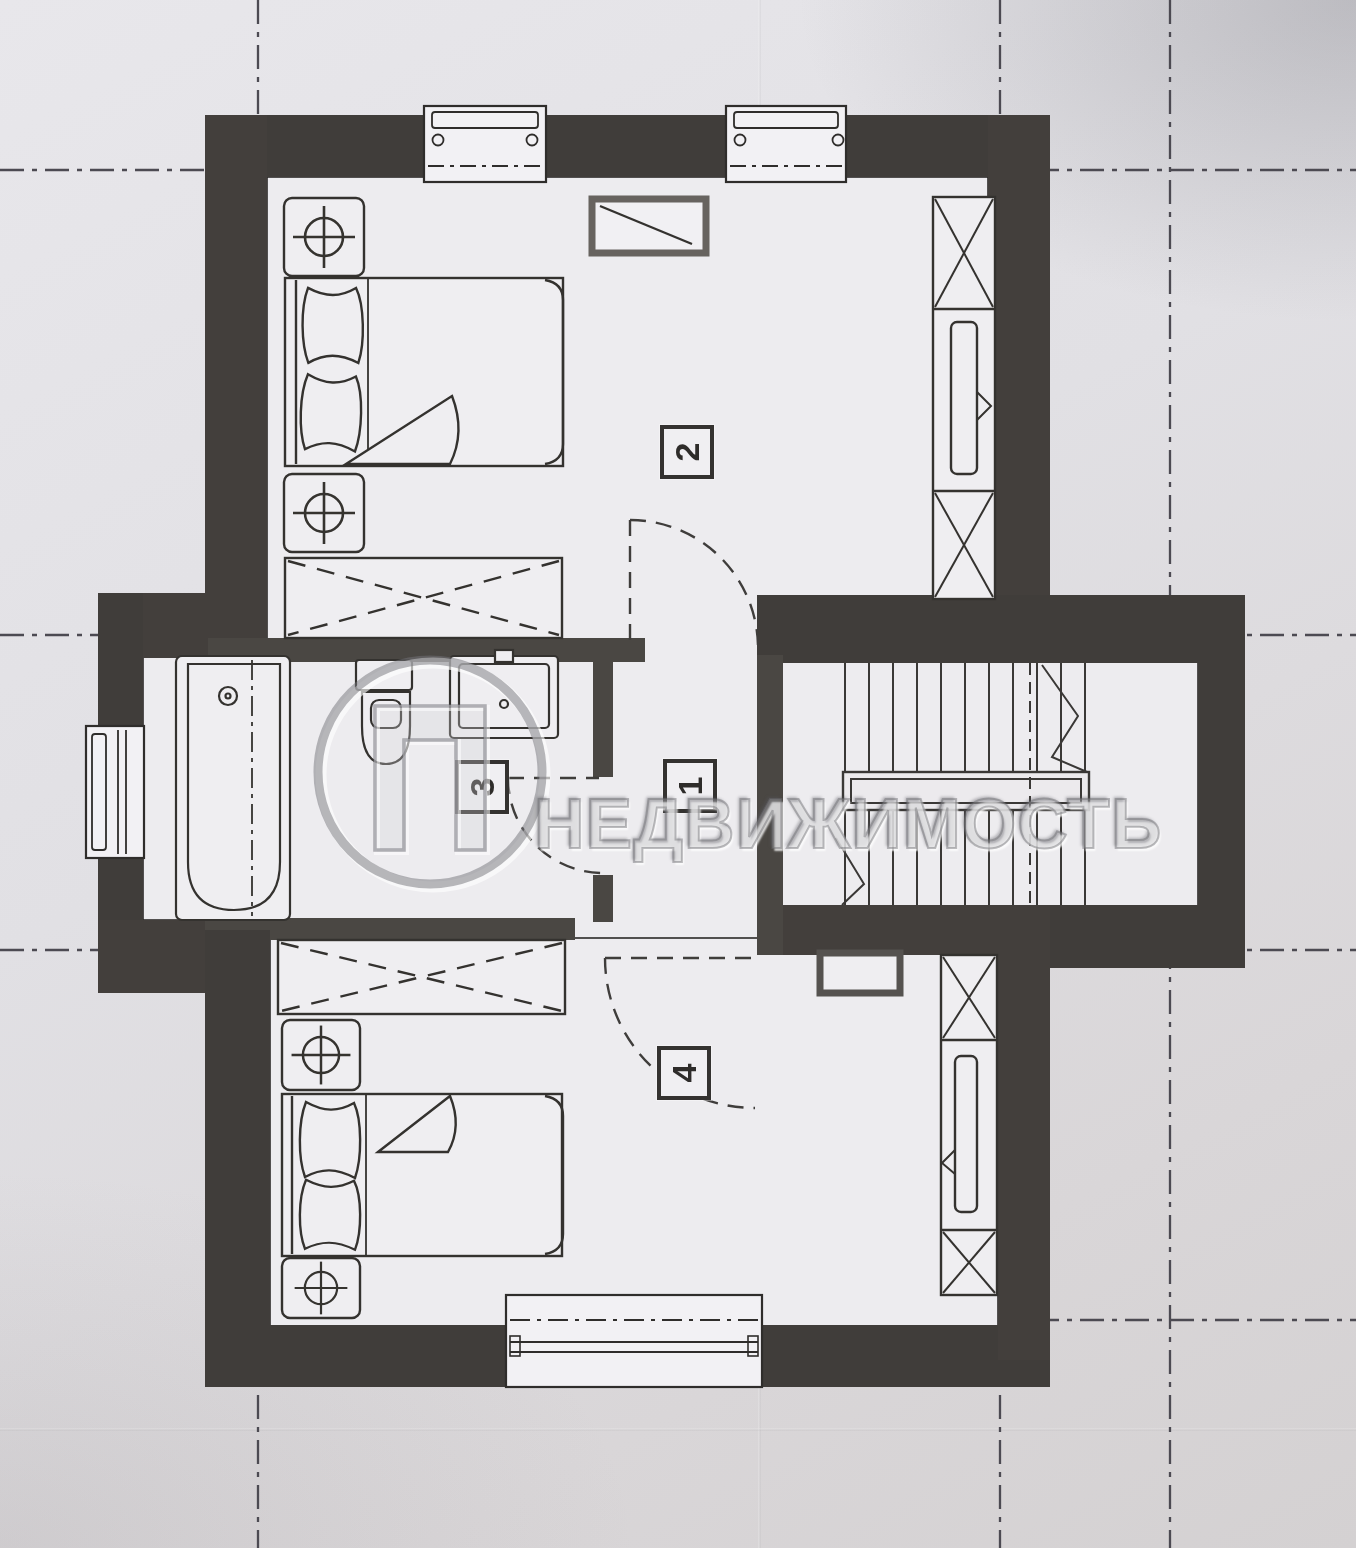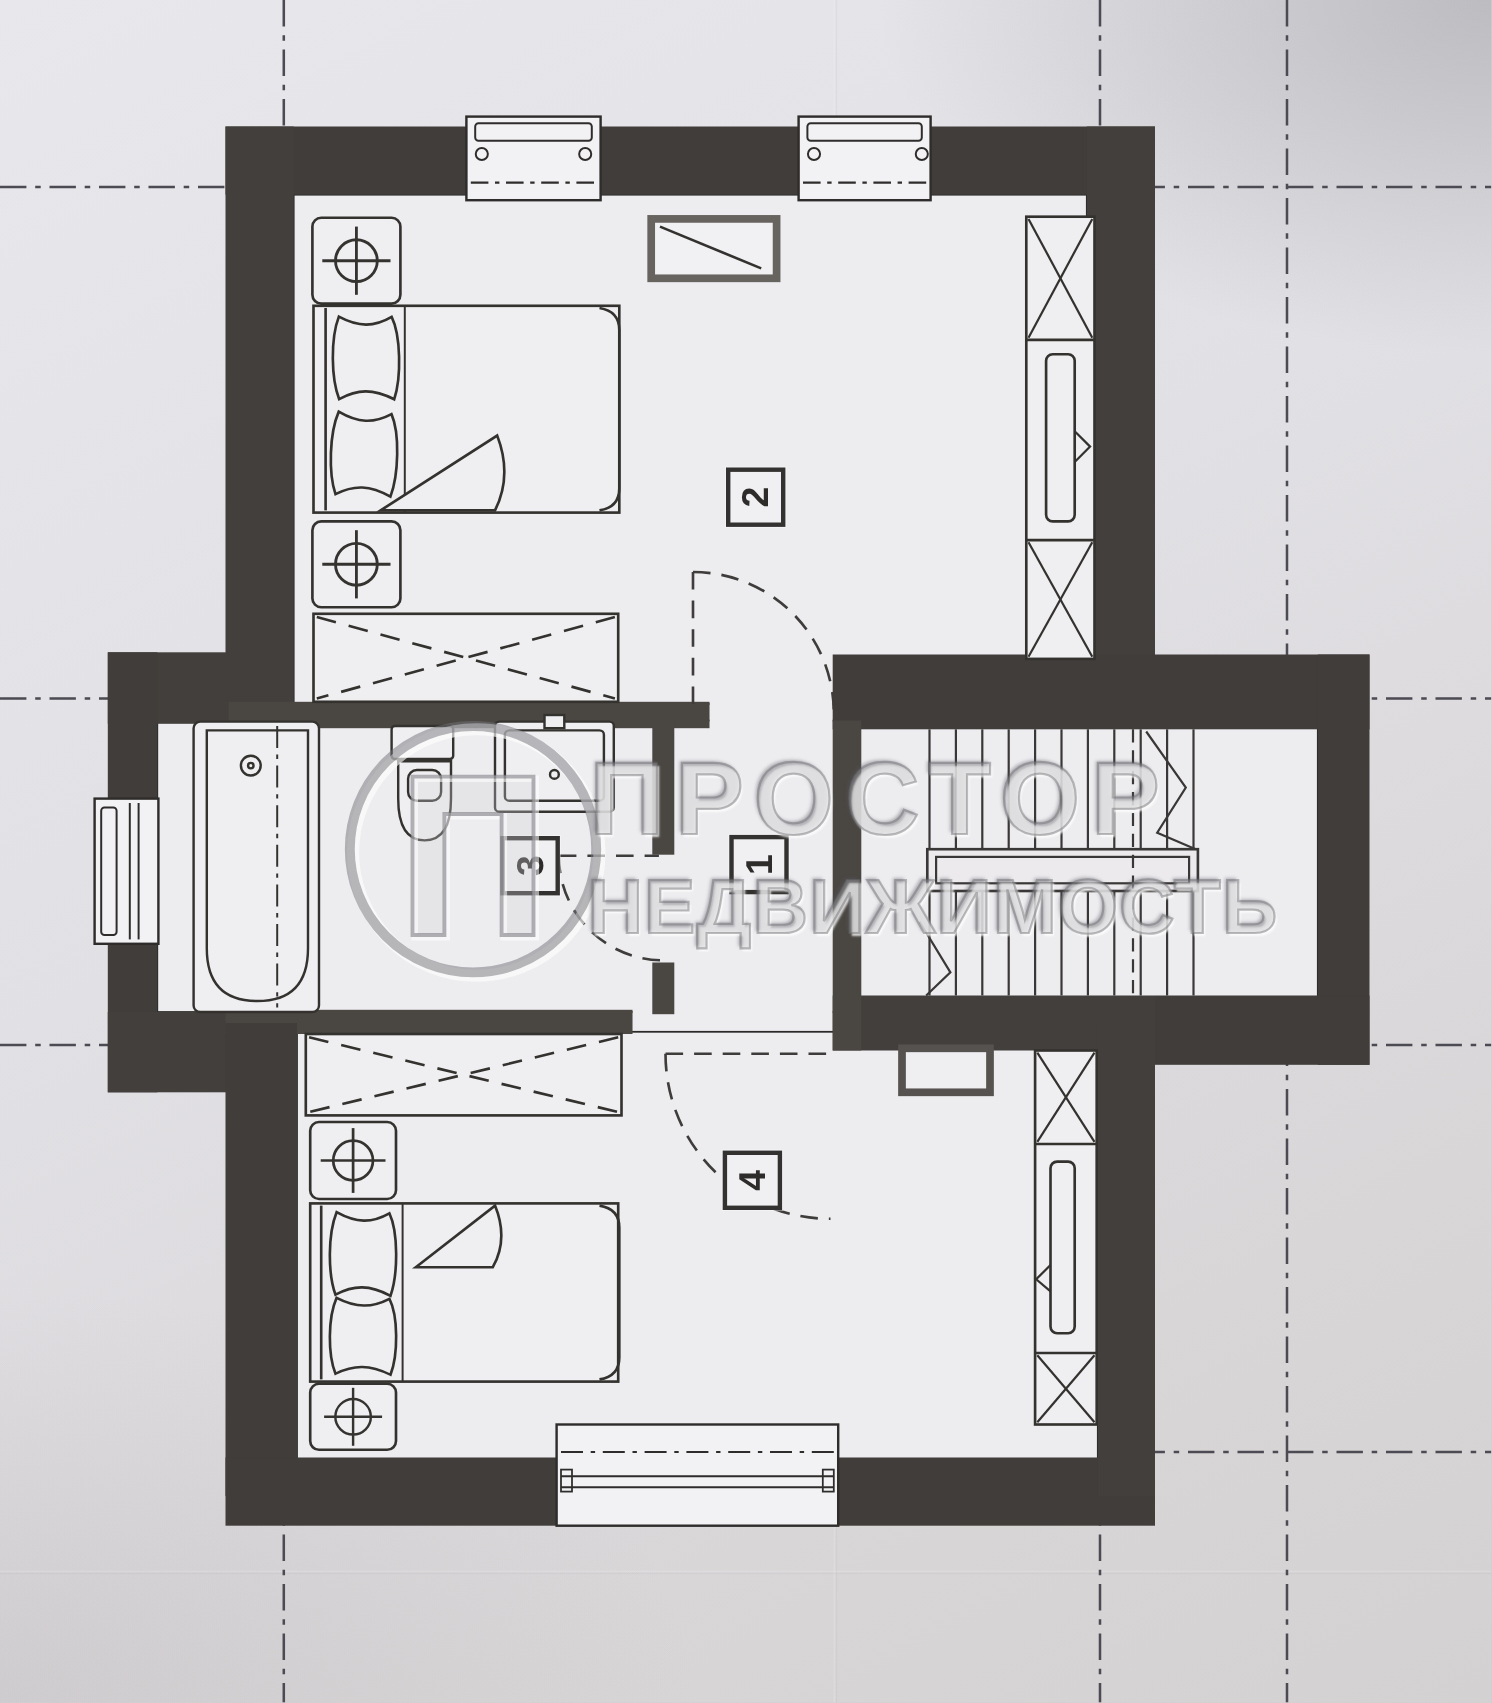--- a/index.html
+++ b/index.html
@@ -267,21 +267,20 @@
     </g>
   </svg>
 
   <svg class="logo-svg" style="left:270px;top:612px;" width="320" height="320" viewBox="0 0 320 320">
     <circle cx="163" cy="163" r="112" fill="none" stroke="rgba(255,255,255,0.62)" stroke-width="11"></circle>
     <circle cx="160" cy="160" r="112" fill="none" stroke="rgba(116,116,122,0.50)" stroke-width="9"></circle>
     <path d="M107,240 L107,96 L217,96 L217,240 L188,240 L188,130 L136,130 L136,240 Z" fill="rgba(212,212,216,0.30)" stroke="rgba(255,255,255,0.55)" stroke-width="6"></path>
     <path d="M105,238 L105,94 L215,94 L215,238 L186,238 L186,128 L134,128 L134,238 Z" fill="none" stroke="rgba(110,110,116,0.52)" stroke-width="3.5"></path>
   </svg>
 
-  <div class="watermark wm1">ПРОСТОР</div>
   <div class="watermark wm2">НЕДВИЖИМОСТЬ</div>
 
   <div class="room-label lbl-2">
     <span>2</span>
   </div>
   <div class="room-label lbl-3">
     <span>3</span>
   </div>
   <div class="room-label lbl-1">
     <span>1</span>

